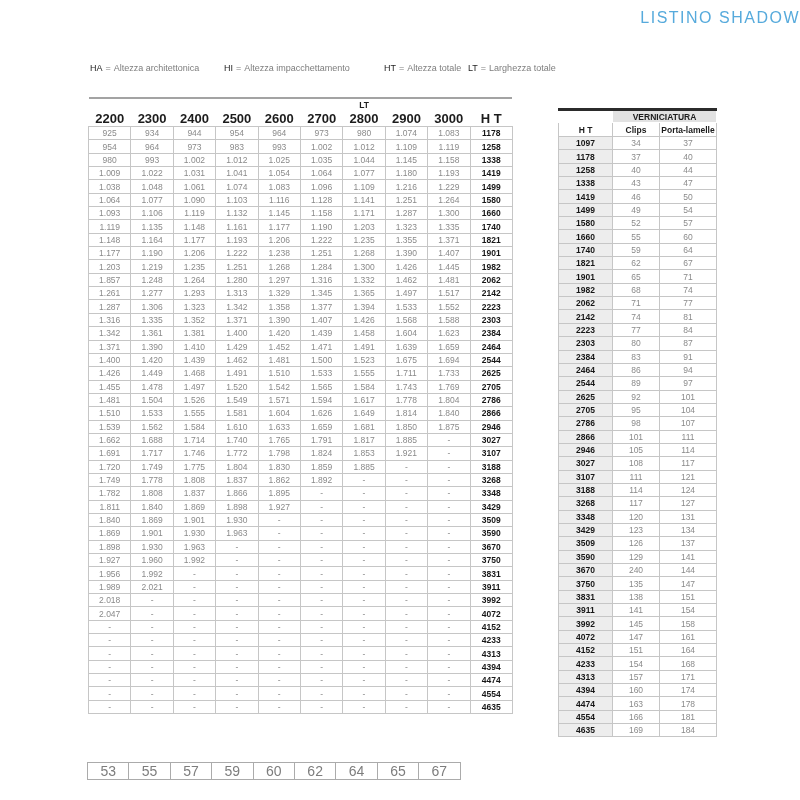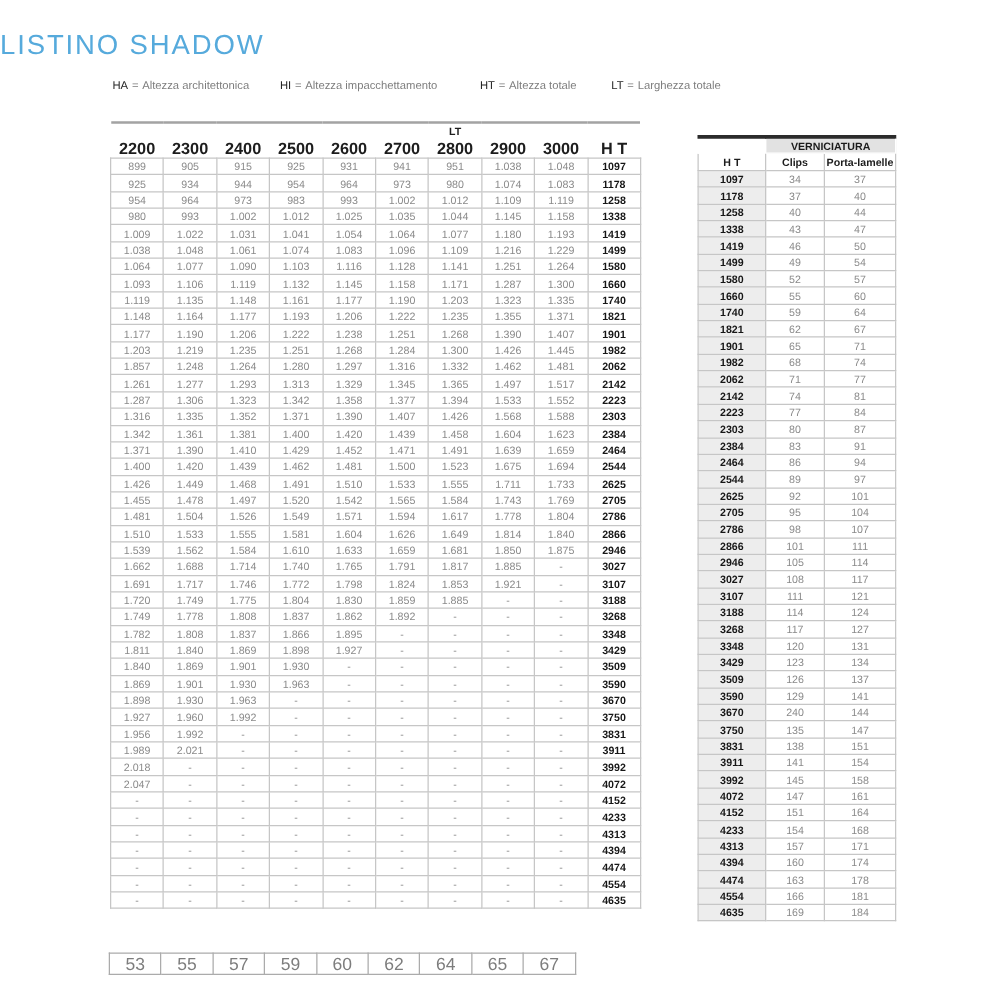--- a/index.html
+++ b/index.html
@@ -6,34 +6,34 @@
   html, body { background: #ffffff; }
   body {
     width: 800px; height: 800px;
     font-family: "Liberation Sans", "DejaVu Sans", sans-serif;
     position: relative;
     overflow: hidden;
   }
   .page { position: absolute; inset: 0; background: #fff; }
 
   .title {
-    position: absolute; top: 23px; left: 0; width: 100%;
-    text-align: left;
-    font-size: 22px; font-weight: 300; letter-spacing: 1.5px;
+    position: absolute; top: 9px; left: 0; width: 100%;
+    text-align: right;
+    font-size: 16px; font-weight: 300; letter-spacing: 1.5px;
     color: #56aadc;
   }
 
   .legend { position: absolute; top: 63px; left: 0; width: 100%; height: 14px; }
   .legend-item { position: absolute; top: 0; white-space: nowrap; font-size: 9px; color: #7d7d7d; }
   .legend-item b { color: #1f1f1f; font-weight: normal; margin-right: 3px; }
   .legend-item .eq { margin-right: 3px; color: #7d7d7d; }
   .li-0 { left: 90px; }
   .li-1 { left: 224px; }
   .li-2 { left: 384px; }
-  .li-3 { left: 489px; }
+  .li-3 { left: 468px; }
 
   table { border-collapse: collapse; table-layout: fixed; }
   td { padding: 0; text-align: center; vertical-align: middle; }
 
   
   .main-table {
     position: absolute; left: 88px; top: 97px; width: 424px;
     border-top: 2px solid #a3a3a3;
   }
   .main-table td { width: 42.4px; font-size: 8.5px; }
@@ -107,32 +107,20 @@
           <td>2400</td>
           <td>2500</td>
           <td>2600</td>
           <td>2700</td>
           <td>2800</td>
           <td>2900</td>
           <td>3000</td>
           <td>H T</td>
         </tr>
         <tr class="data-row">
-          <td>899</td>
-          <td>905</td>
-          <td>915</td>
-          <td>925</td>
-          <td>931</td>
-          <td>941</td>
-          <td>951</td>
-          <td>1.038</td>
-          <td>1.048</td>
-          <td class="ht">1097</td>
-        </tr>
-        <tr class="data-row">
           <td>925</td>
           <td>934</td>
           <td>944</td>
           <td>954</td>
           <td>964</td>
           <td>973</td>
           <td>980</td>
           <td>1.074</td>
           <td>1.083</td>
           <td class="ht">1178</td>

